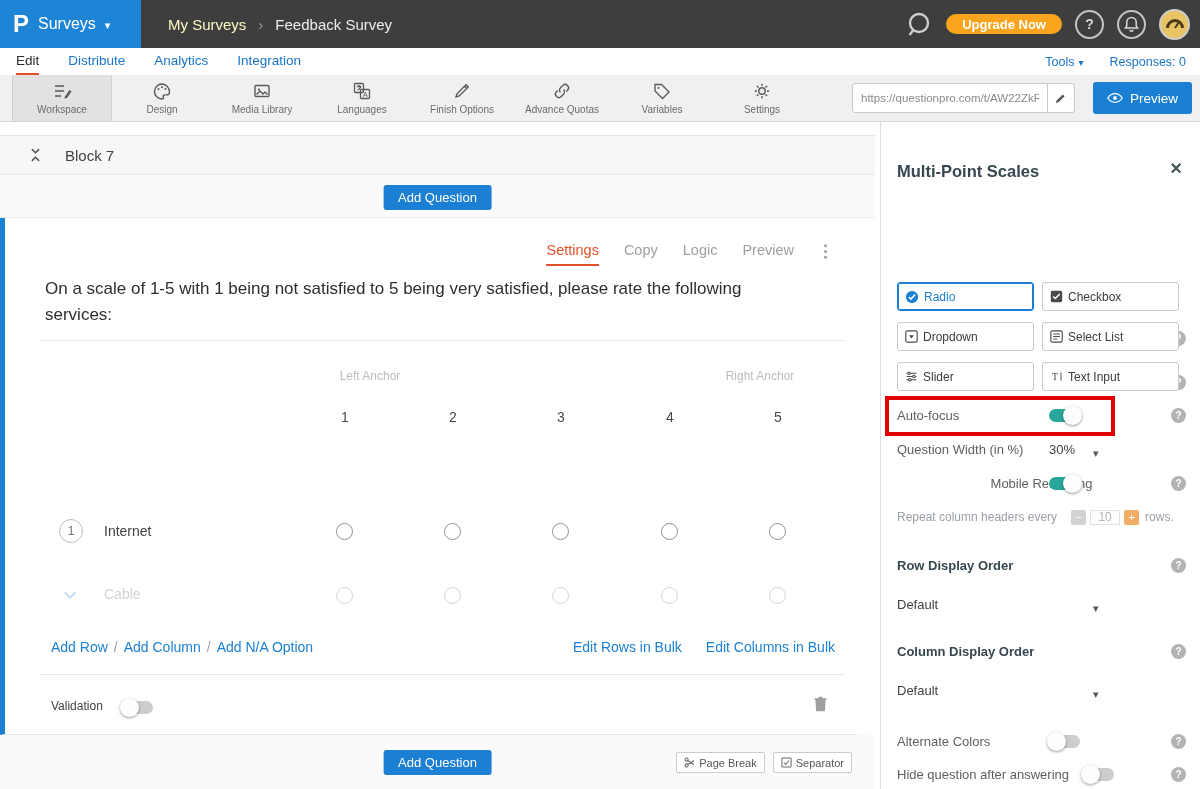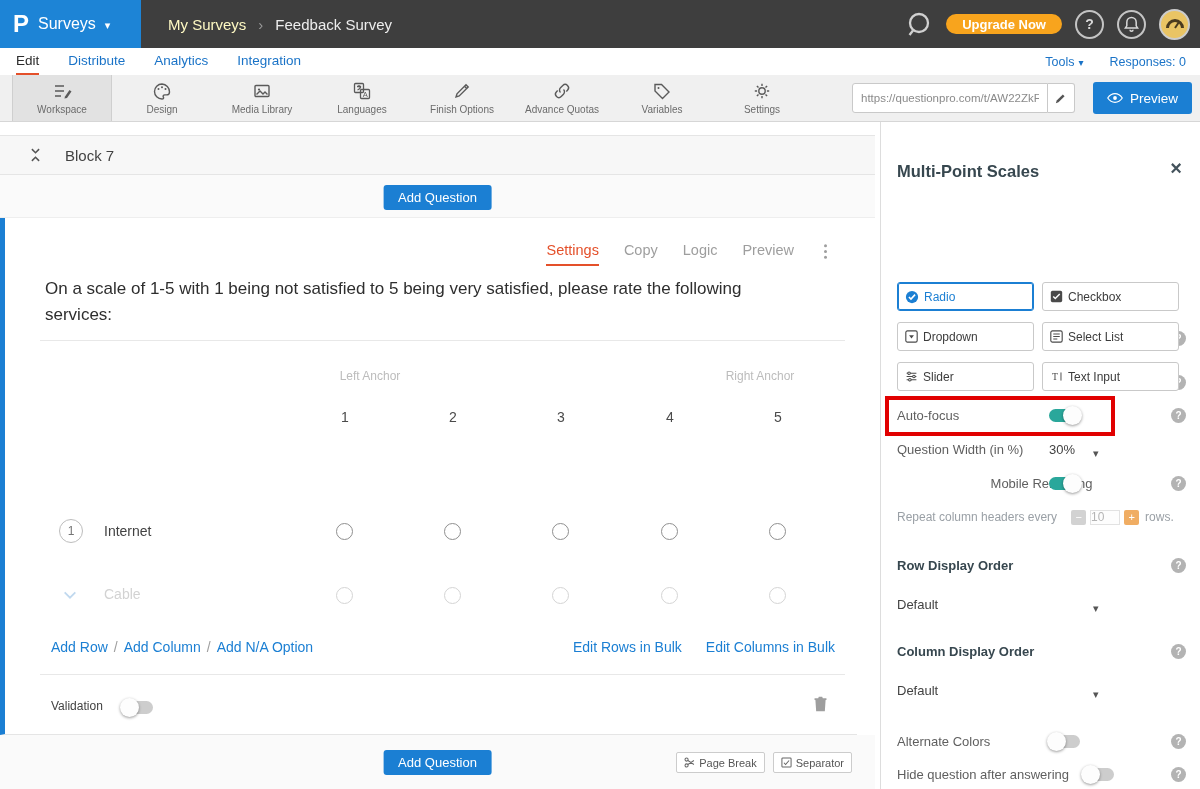--- a/index.html
+++ b/index.html
@@ -95,21 +95,21 @@
   .sb-toggle { position:absolute; left:152px; }
   .answer-grid { position:absolute; left:16px; top:160px; width:282px; display:grid; grid-template-columns:137px 137px; grid-auto-rows:29px; gap:11px 8px; }
   .ans-btn { border:1px solid #c9c9c9; border-radius:3px; background:#fff; display:flex; align-items:center; gap:5px; padding:0 7px; font-size:12px; color:#3c3c3c; font-family:"Liberation Sans", sans-serif; }
   .ans-btn.selected { border-color:#1b7fd3; box-shadow:inset 0 0 0 1px #1b7fd3; color:#1b7fd3; }
   .dd-value { position:absolute; left:152px; font-size:13px; color:#424242; }
   .dd-caret { position:absolute; left:196px; font-size:11px; color:#555; }
   .stepper { display:flex; align-items:center; gap:4px; margin-left:14px; }
   .step-btn { width:15px; height:15px; border:none; border-radius:2px; color:#fff; font-size:11px; display:flex; align-items:center; justify-content:center; font-family:"Liberation Sans", sans-serif; }
   .step-minus { background:#d2d2d2; }
   .step-plus { background:#f0ad63; }
-  .step-input { width:30px; height:15px; border:1px solid #e2e2e2; background:#fdfdfd; color:#b5b5b5; font-size:12px; text-align:left; font-family:"Liberation Sans", sans-serif; }
+  .step-input { width:30px; height:15px; border:1px solid #e2e2e2; background:#fdfdfd; color:#b5b5b5; font-size:12px; text-align:center; font-family:"Liberation Sans", sans-serif; }
   .annotation-box { position:absolute; left:4px; top:274px; width:230px; height:40px; border:4px solid #e10000; pointer-events:none; z-index:30; }
 </style>
 </head>
 <body>
 
 <div id="app" data-interactable="false">
 
   <div class="topbar" data-interactable="false">
     <div class="logo-block" data-interactable="true">
       <span class="logo-p" data-interactable="false">P</span>

